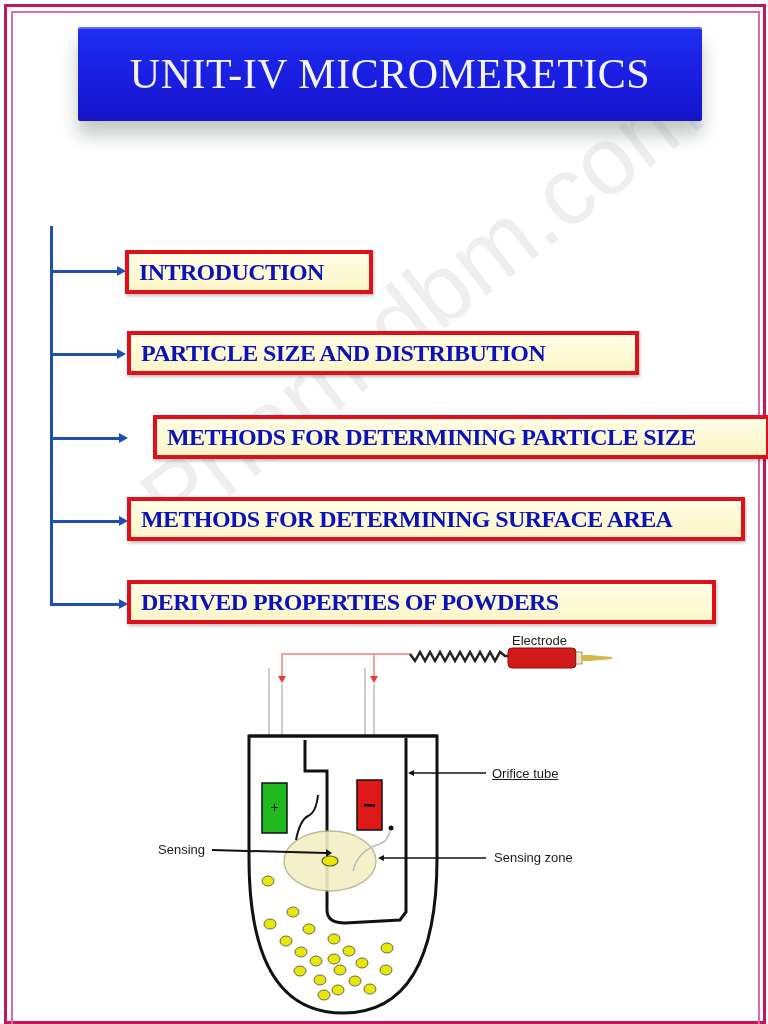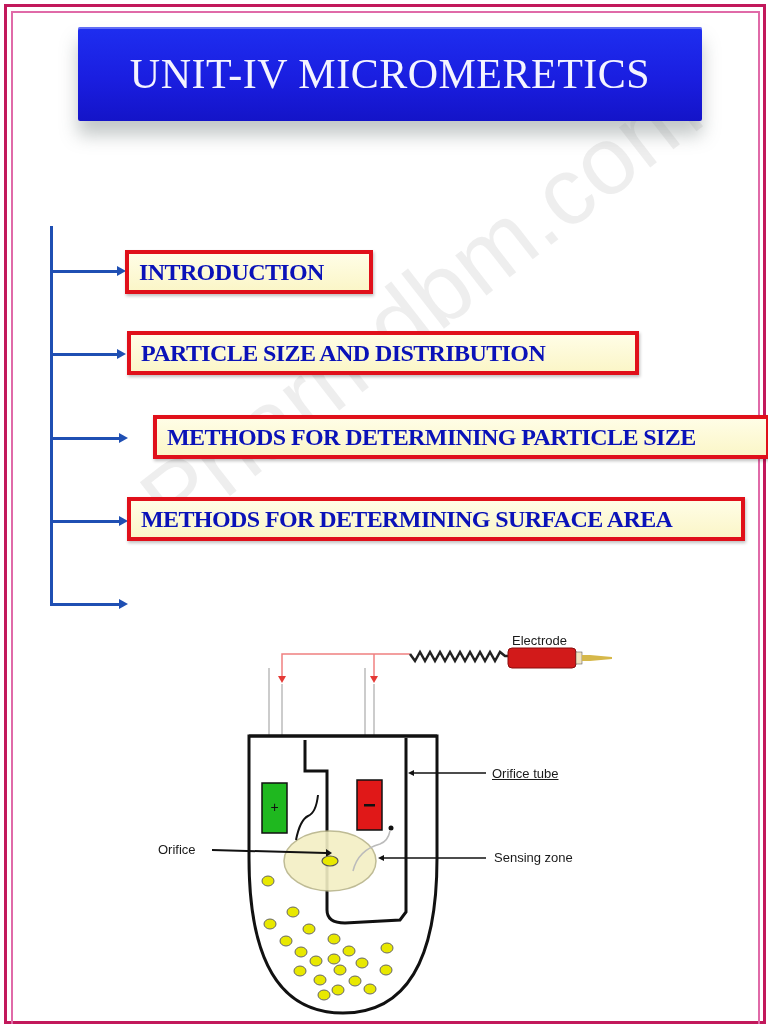--- a/index.html
+++ b/index.html
@@ -158,20 +158,23 @@
     <span>INTRODUCTION</span>
   </div>
   <div class="topic" style="left:127px; top:331px; width:512px;">
     <span>PARTICLE SIZE AND DISTRIBUTION</span>
   </div>
   <div class="topic" style="left:127px; top:415px; width:617px;margin-left:26px;">
     <span>METHODS FOR DETERMINING PARTICLE SIZE</span>
   </div>
   <div class="topic" style="left:127px; top:497px; width:618px;">
     <span>METHODS FOR DETERMINING SURFACE AREA</span>
+  </div>
+  <div class="topic" style="left:127px; top:580px; width:589px;">
+    <span>DERIVED PROPERTIES OF POWDERS</span>
   </div>
 
   <div class="diagram">
     <svg width="500" height="392" viewBox="0 0 500 392">
 
       <polyline points="142,36 142,26 270,26" fill="none" stroke="#f08080" stroke-width="1.5"></polyline>
       <line x1="234" y1="26" x2="234" y2="50" stroke="#f08080" stroke-width="1.5"></line>
       <line x1="142" y1="36" x2="142" y2="50" stroke="#f08080" stroke-width="1.5"></line>
       <polygon points="138,48 146,48 142,55" fill="#e53935"></polygon>
       <polygon points="230,48 238,48 234,55" fill="#e53935"></polygon>
@@ -234,16 +237,16 @@
         <ellipse cx="180" cy="352" rx="6" ry="5"></ellipse>
         <ellipse cx="215" cy="353" rx="6" ry="5"></ellipse>
         <ellipse cx="198" cy="362" rx="6" ry="5"></ellipse>
         <ellipse cx="230" cy="361" rx="6" ry="5"></ellipse>
         <ellipse cx="184" cy="367" rx="6" ry="5"></ellipse>
       </g>
     </svg>
 
     <span class="diag-label" style="left:372px; top:5px;">Electrode</span>
     <span class="diag-label" style="left:352px; top:138px;text-decoration:underline;">Orifice tube</span>
-    <span class="diag-label" style="left:18px; top:214px;">Orifice</span>
+    <span class="diag-label" style="left:18px; top:214px;">Sensing</span>
     <span class="diag-label" style="left:354px; top:222px;">Sensing zone</span>
   </div>
 </div>
 
 </body></html>

